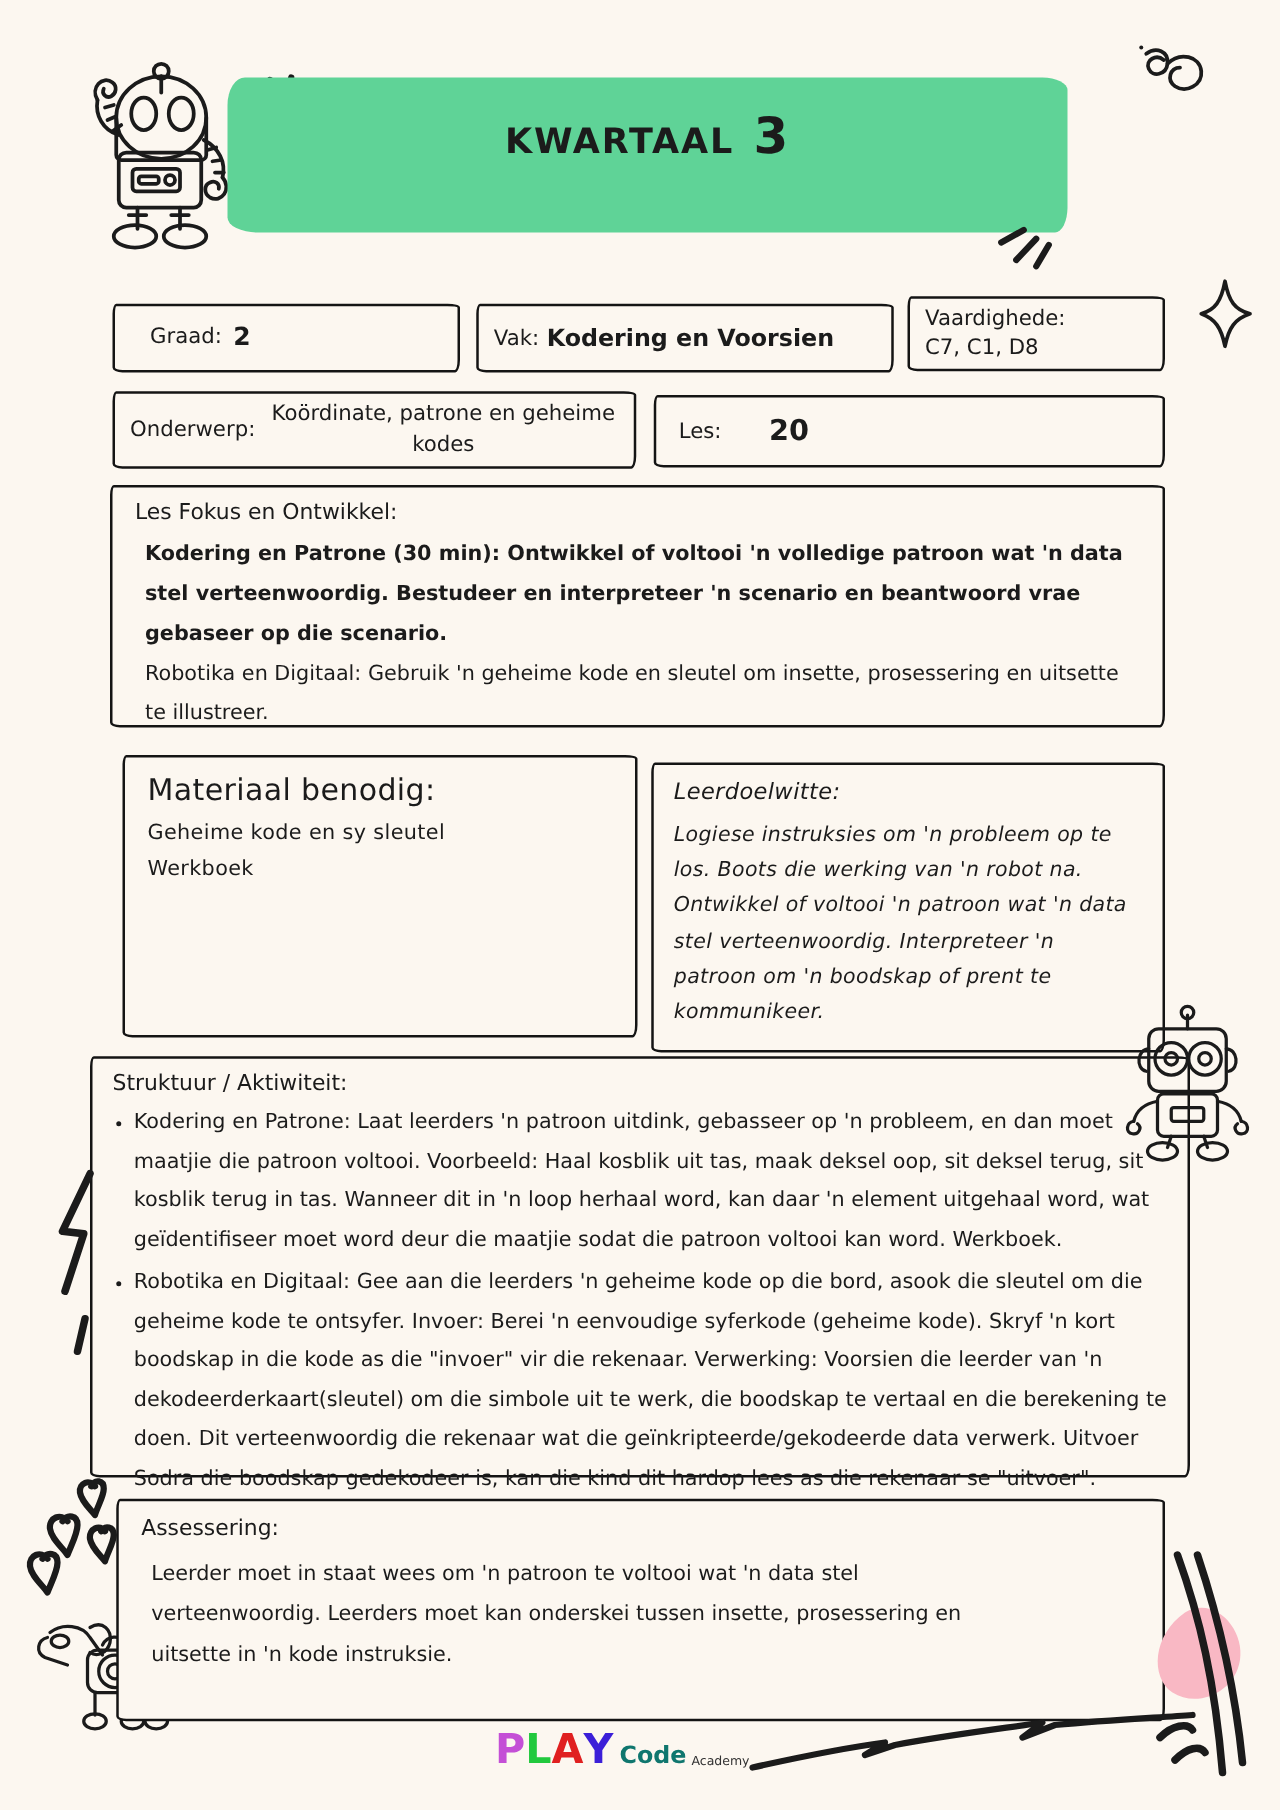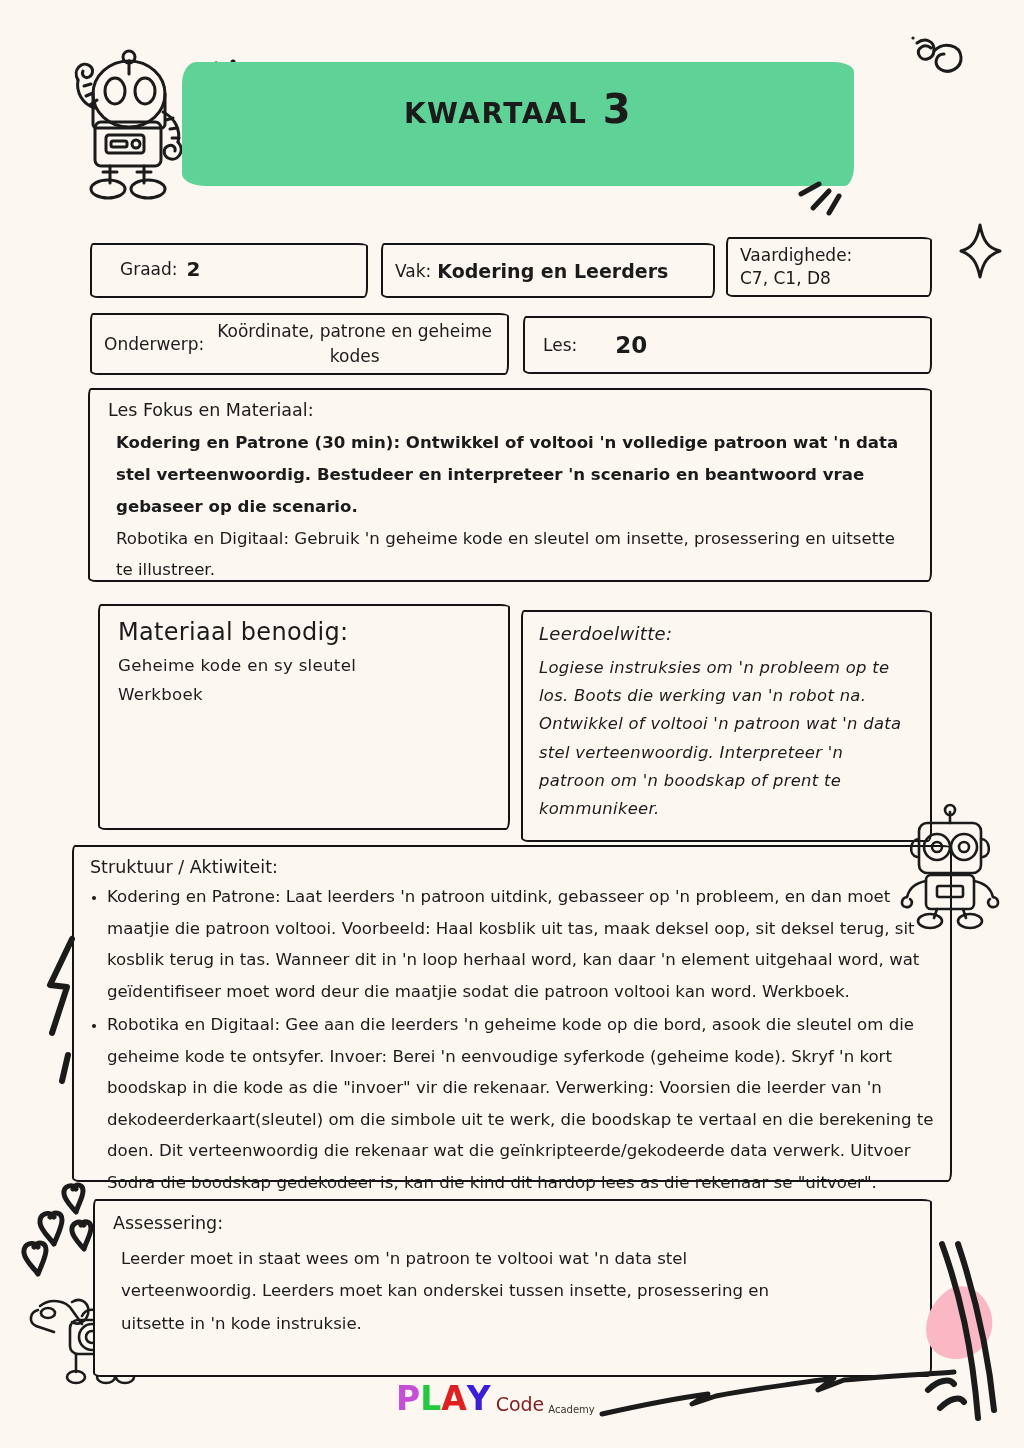--- a/index.html
+++ b/index.html
@@ -48,21 +48,21 @@
   ul.bul{ margin:2px 0 0 0; padding-left:17px; }
   ul.bul li{ margin-bottom:2px; }
   ul.bul li::marker{ font-size:13px; }
 
   svg.deco{ position:absolute; overflow:visible; }
   .ink{ fill:none; stroke:#1b1b1b; stroke-linecap:round; stroke-linejoin:round; }
 
   
   .logo{ position:absolute; left:396px; top:1382px; display:flex; align-items:flex-end; }
   .logo .ch{ font-size:33px; font-weight:bold; font-family:"DejaVu Sans", sans-serif; line-height:1; }
-  .logo .code{ font-size:19px; color:#7f1d1d; margin-left:5px; font-weight:normal; }
+  .logo .code{ font-size:19px; color:#0f766e; margin-left:5px; font-weight:bold; }
   .logo .academy{ font-size:10px; color:#333; margin-left:4px; }
 </style>
 </head>
 <body>
 
 <div class="page">
 
   <svg class="deco" style="left:62px; top:48px;" width="135" height="150" viewBox="0 0 135 150">
     <g class="ink" stroke-width="3">
       <ellipse cx="67" cy="46" rx="36" ry="33"></ellipse>
@@ -129,21 +129,21 @@
   <div class="sbox" style="left:90px; top:243px; width:278px; height:55px;">
     <div class="boxpad hand" style="display:flex; align-items:center; height:100%; gap:9px; padding-top:8px;">
       <span class="lbl">Graad:</span>
       <span class="val">2</span>
     </div>
   </div>
 
   <div class="sbox" style="left:381px; top:243px; width:334px; height:55px;">
     <div class="boxpad hand" style="display:flex; align-items:center; height:100%; gap:6px; padding:8px 12px;">
       <span class="lbl">Vak:</span>
-      <span class="val" style="font-size:19px;">Kodering en Leerders</span>
+      <span class="val" style="font-size:19px;">Kodering en Voorsien</span>
     </div>
   </div>
 
   <div class="sbox" style="left:726px; top:237px; width:206px; height:60px;">
     <div class="hand" style="padding:5px 12px; line-height:1.35;">
       <div class="lbl">Vaardighede:</div>
       <div class="lbl">C7, C1, D8</div>
     </div>
   </div>
 
@@ -156,21 +156,21 @@
 
   <div class="sbox" style="left:523px; top:316px; width:409px; height:58px;">
     <div class="hand" style="display:flex; align-items:center; height:100%; padding:4px 18px; gap:38px;">
       <span class="lbl">Les:</span>
       <span class="val" style="font-size:23px;">20</span>
     </div>
   </div>
 
   <div class="sbox" style="left:88px; top:388px; width:844px; height:194px;">
     <div class="boxpad hand" style="padding:10px 18px;">
-      <div class="sec-title">Les Fokus en Materiaal:</div>
+      <div class="sec-title">Les Fokus en Ontwikkel:</div>
       <div class="body-txt" style="padding-left:8px;font-weight:bold;">Kodering en Patrone (30 min): Ontwikkel of voltooi 'n volledige patroon wat 'n data stel verteenwoordig. Bestudeer en interpreteer 'n scenario en beantwoord vrae gebaseer op die scenario.</div>
       <div class="body-txt" style="padding-left:8px;">Robotika en Digitaal: Gebruik 'n geheime kode en sleutel om insette, prosessering en uitsette te illustreer.</div>
     </div>
   </div>
 
   <div class="sbox" style="left:98px; top:604px; width:412px; height:226px;">
     <div class="boxpad hand round" style="padding:12px 18px;">
       <div class="sec-title" style="font-size:24px; margin-bottom:5px;">Materiaal benodig:</div>
       <div class="body-txt" style="line-height:1.75;">Geheime kode en sy sleutel</div>
       <div class="body-txt" style="line-height:1.75;">Werkboek</div>

